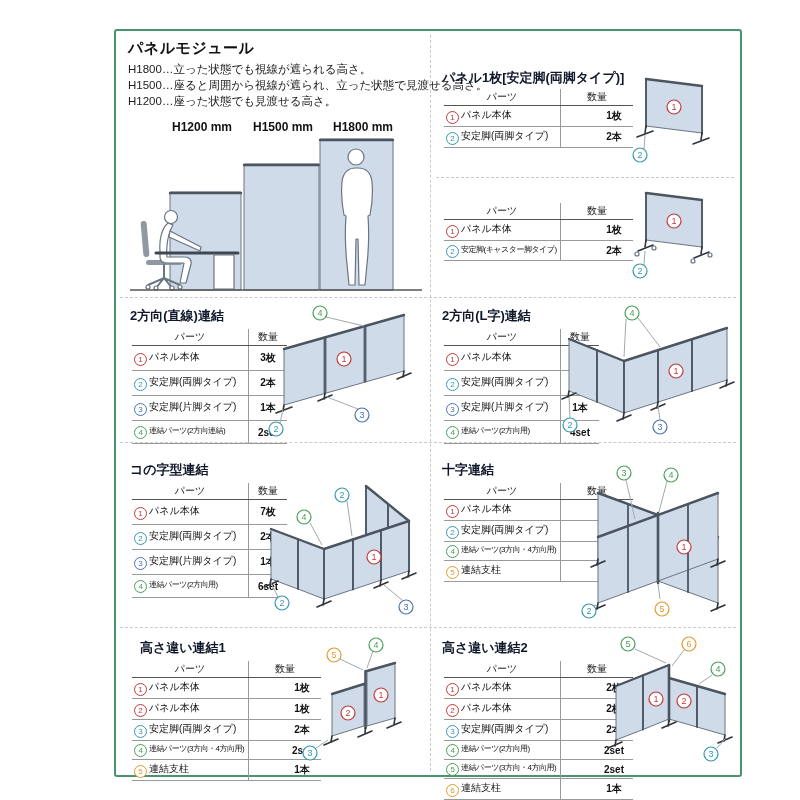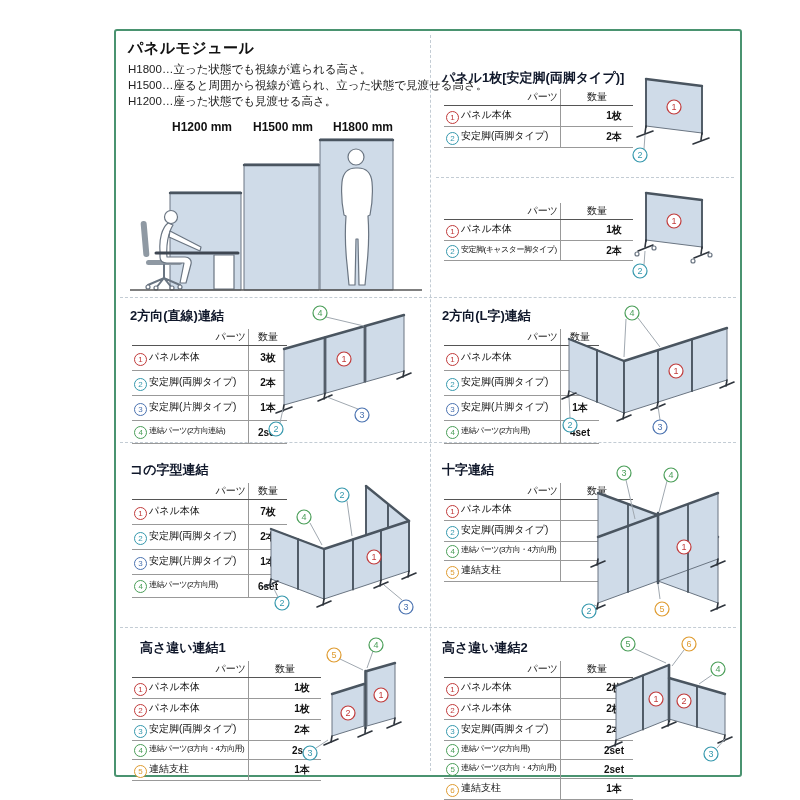--- a/index.html
+++ b/index.html
@@ -12,21 +12,21 @@
     border:2px solid #4a9370;border-radius:3px;box-sizing:border-box;background:#fff;margin-left:28px;
   }
   .abs{position:absolute;}
   .vsep{position:absolute;left:314px;top:4px;bottom:4px;width:0;border-left:1px dashed #c3ccd4;}
   .hsep{position:absolute;left:4px;right:4px;height:0;border-top:1px dashed #c3ccd4;}
   .subsep{position:absolute;left:320px;right:6px;height:0;border-top:1px dashed #c3ccd4;}
   .page-title{font-size:15px;font-weight:bold;color:#111;letter-spacing:.5px;}
   .intro-line{font-size:11.5px;color:#222;line-height:16px;white-space:nowrap;}
   .sec-title{font-size:13px;font-weight:bold;color:#0f172a;white-space:nowrap;}
   table.tbl{border-collapse:collapse;}
-  .tbl th{font-size:10px;font-weight:normal;color:#222;border-bottom:1px solid #555;padding:1px 2px;text-align:right;}
+  .tbl th{font-size:10px;font-weight:normal;color:#222;border-bottom:1px solid #555;padding:1px 2px;text-align:center;}
   .tbl td{font-size:10px;color:#111;border-bottom:1px solid #999;padding:2px 2px;white-space:nowrap;}
   .tbl.roomy td{padding:4px 2px;}
   .tbl .part{width:112px;}
   .tbl .qtyh,.tbl .qty{border-left:1px solid #999;text-align:center;width:34px;}
   .tbl .qty{font-weight:bold;padding-left:36px;}
   .tbl td.sm{font-size:8px;letter-spacing:-.5px;}
   .cn{display:inline-block;width:11px;height:11px;line-height:11px;border-radius:50%;
       border:1px solid currentColor;font-size:8px;text-align:center;margin-right:2px;
       vertical-align:-2px;font-weight:normal;background:#fff;}
   .bc-r{color:#c13b3b}.bc-t{color:#3598ad}.bc-b{color:#4a72b0}.bc-g{color:#4a9e58}.bc-o{color:#df9b2f}

